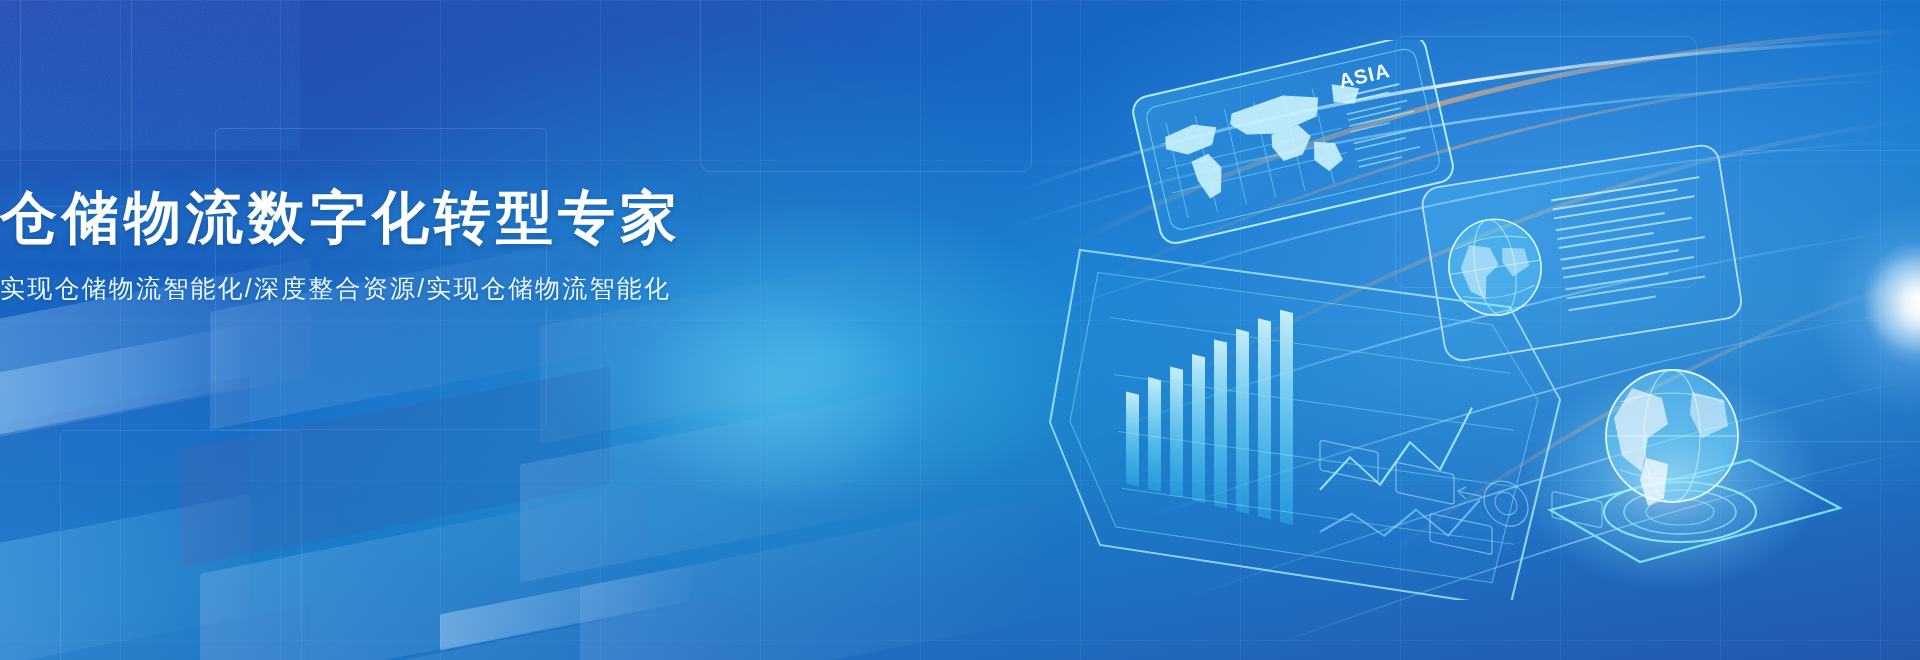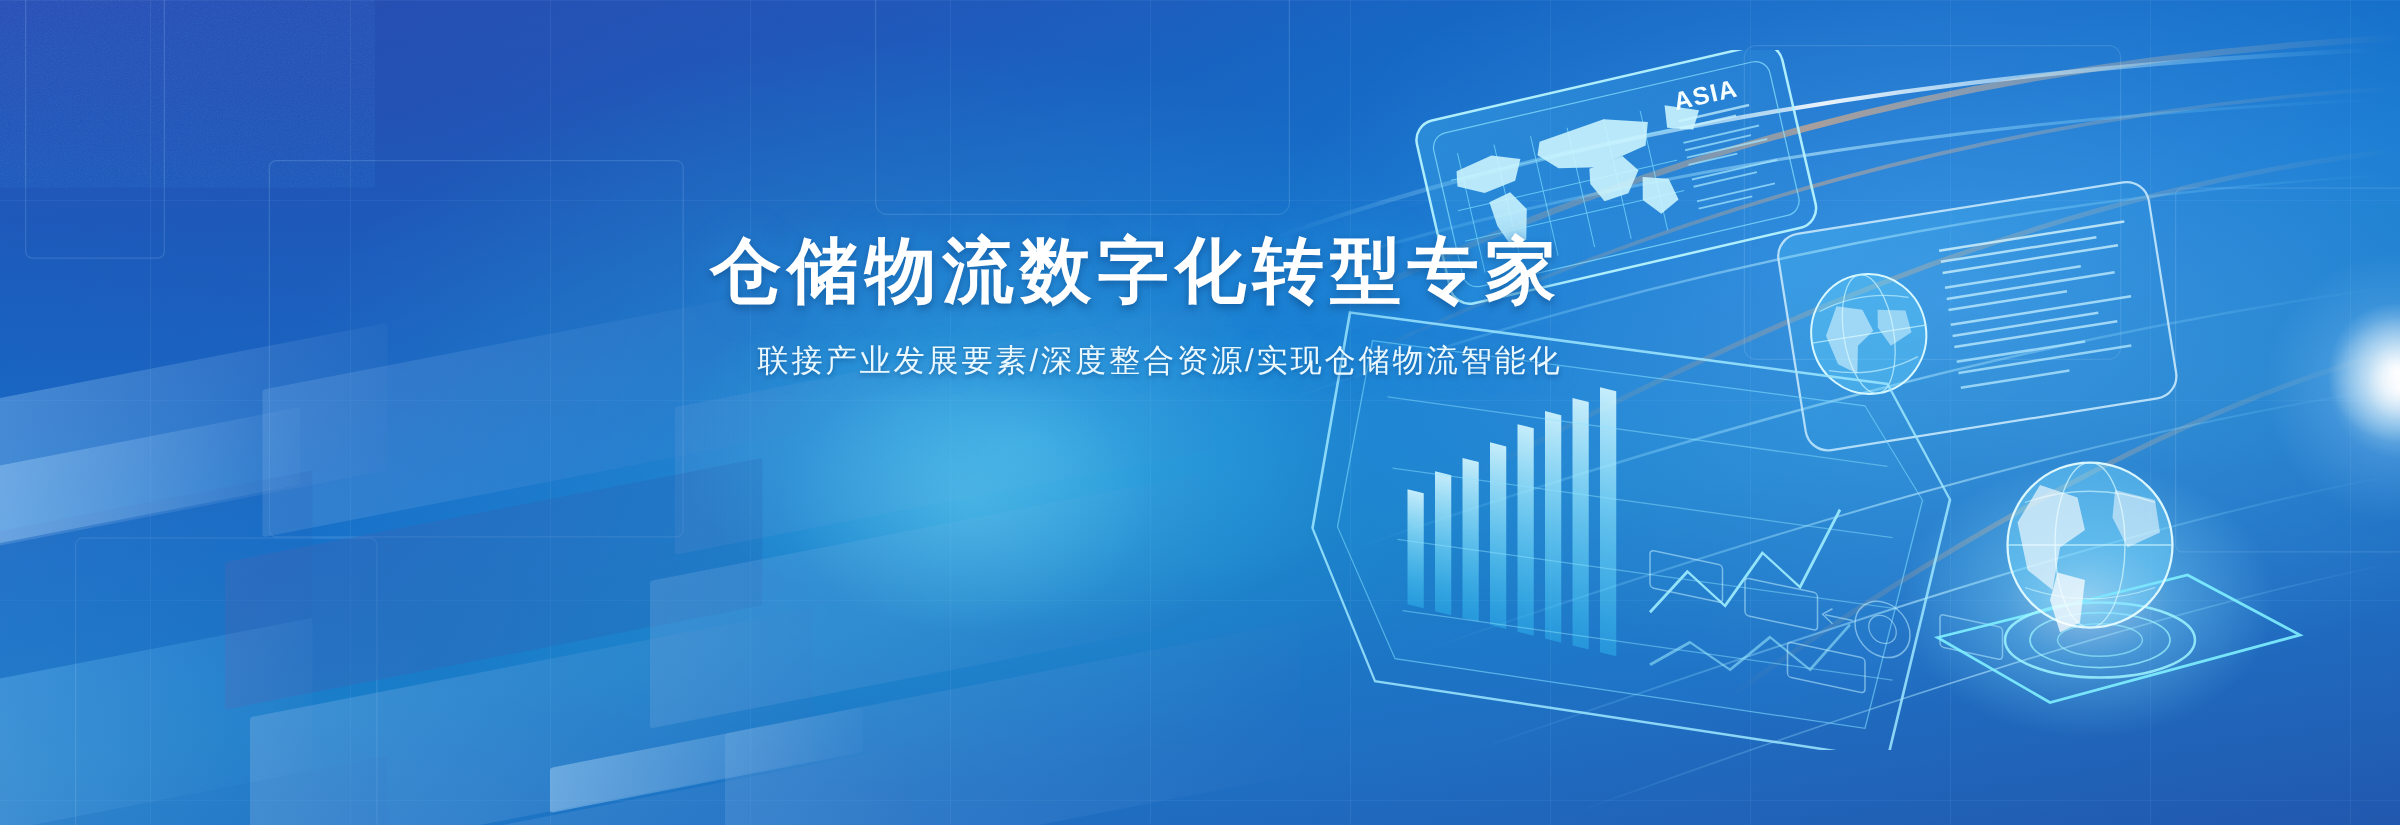--- a/index.html
+++ b/index.html
@@ -41,21 +41,21 @@
     background:radial-gradient(closest-side, rgba(150,245,255,.24), rgba(150,245,255,0) 70%);}
 
   
   .flare{position:absolute;left:1770px;top:160px;width:300px;height:300px;pointer-events:none;
     background:radial-gradient(closest-side, rgba(255,255,255,.95) 0%, rgba(200,235,255,.55) 18%,
                rgba(150,205,255,.22) 38%, rgba(120,180,255,0) 72%);}
   .flare-core{position:absolute;left:1838px;top:218px;width:160px;height:160px;pointer-events:none;
     background:radial-gradient(closest-side, rgba(255,255,255,1) 0%, rgba(255,255,255,.5) 30%, rgba(255,255,255,0) 70%);}
 
   
-  .textblock{position:absolute;left:0;top:186px;width:1250px;text-align:right;}
+  .textblock{position:absolute;left:0;top:186px;width:1250px;text-align:left;}
   .title{
     font-size:57px;font-weight:700;color:#ffffff;letter-spacing:5px;line-height:1.12;
     text-shadow:0 0 26px rgba(40,150,230,.75), 0 2px 7px rgba(0,40,90,.55);
     white-space:nowrap;
   }
   .subtitle{
     margin-top:22px;font-size:25px;font-weight:400;color:#eaf8ff;letter-spacing:2.2px;
     text-shadow:0 0 16px rgba(40,150,230,.65), 0 1px 4px rgba(0,40,90,.45);
     white-space:nowrap;
   }
@@ -270,16 +270,16 @@
   <svg class="grain">
     <filter id="noise">
         <feTurbulence type="fractalNoise" baseFrequency="0.85" numOctaves="3" stitchTiles="stitch"></feTurbulence>
       <feColorMatrix type="saturate" values="0"></feColorMatrix>
       </filter>
     <rect width="100%" height="100%" filter="url(#noise)"></rect>
   </svg>
 
   <div class="textblock">
     <div class="title">仓储物流数字化转型专家</div>
-    <div class="subtitle">联接产业发展要素/深度整合资源/实现仓储物流智能化</div>
+    <div class="subtitle">实现仓储物流智能化/深度整合资源/实现仓储物流智能化</div>
   </div>
 
 </div>
 
 </body></html>

